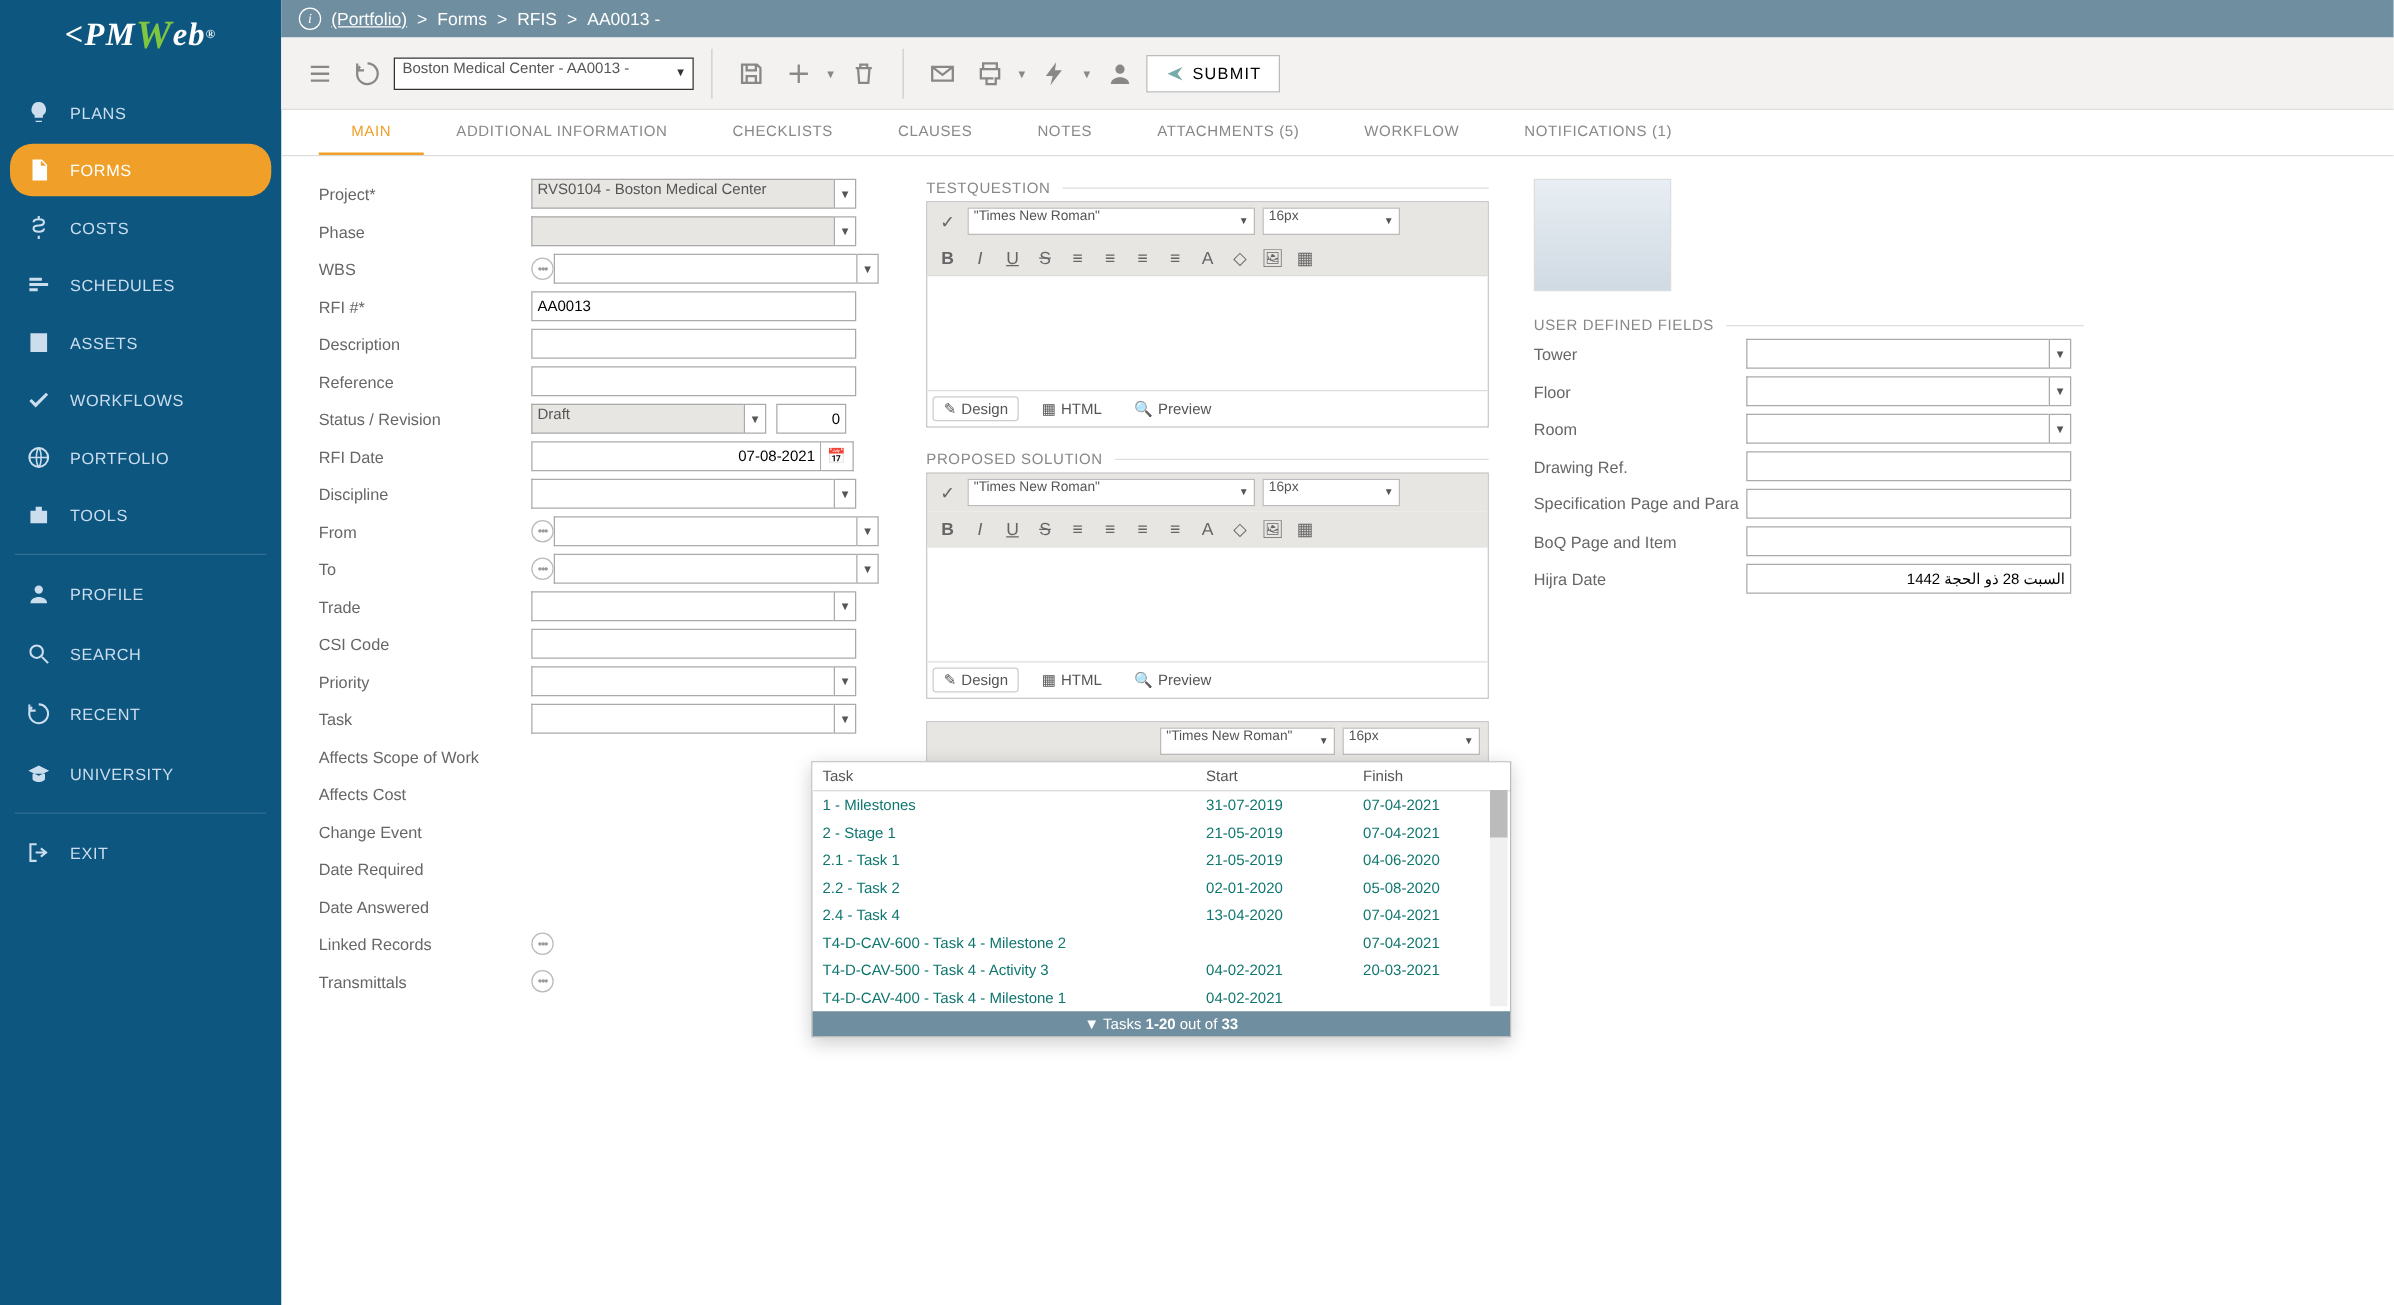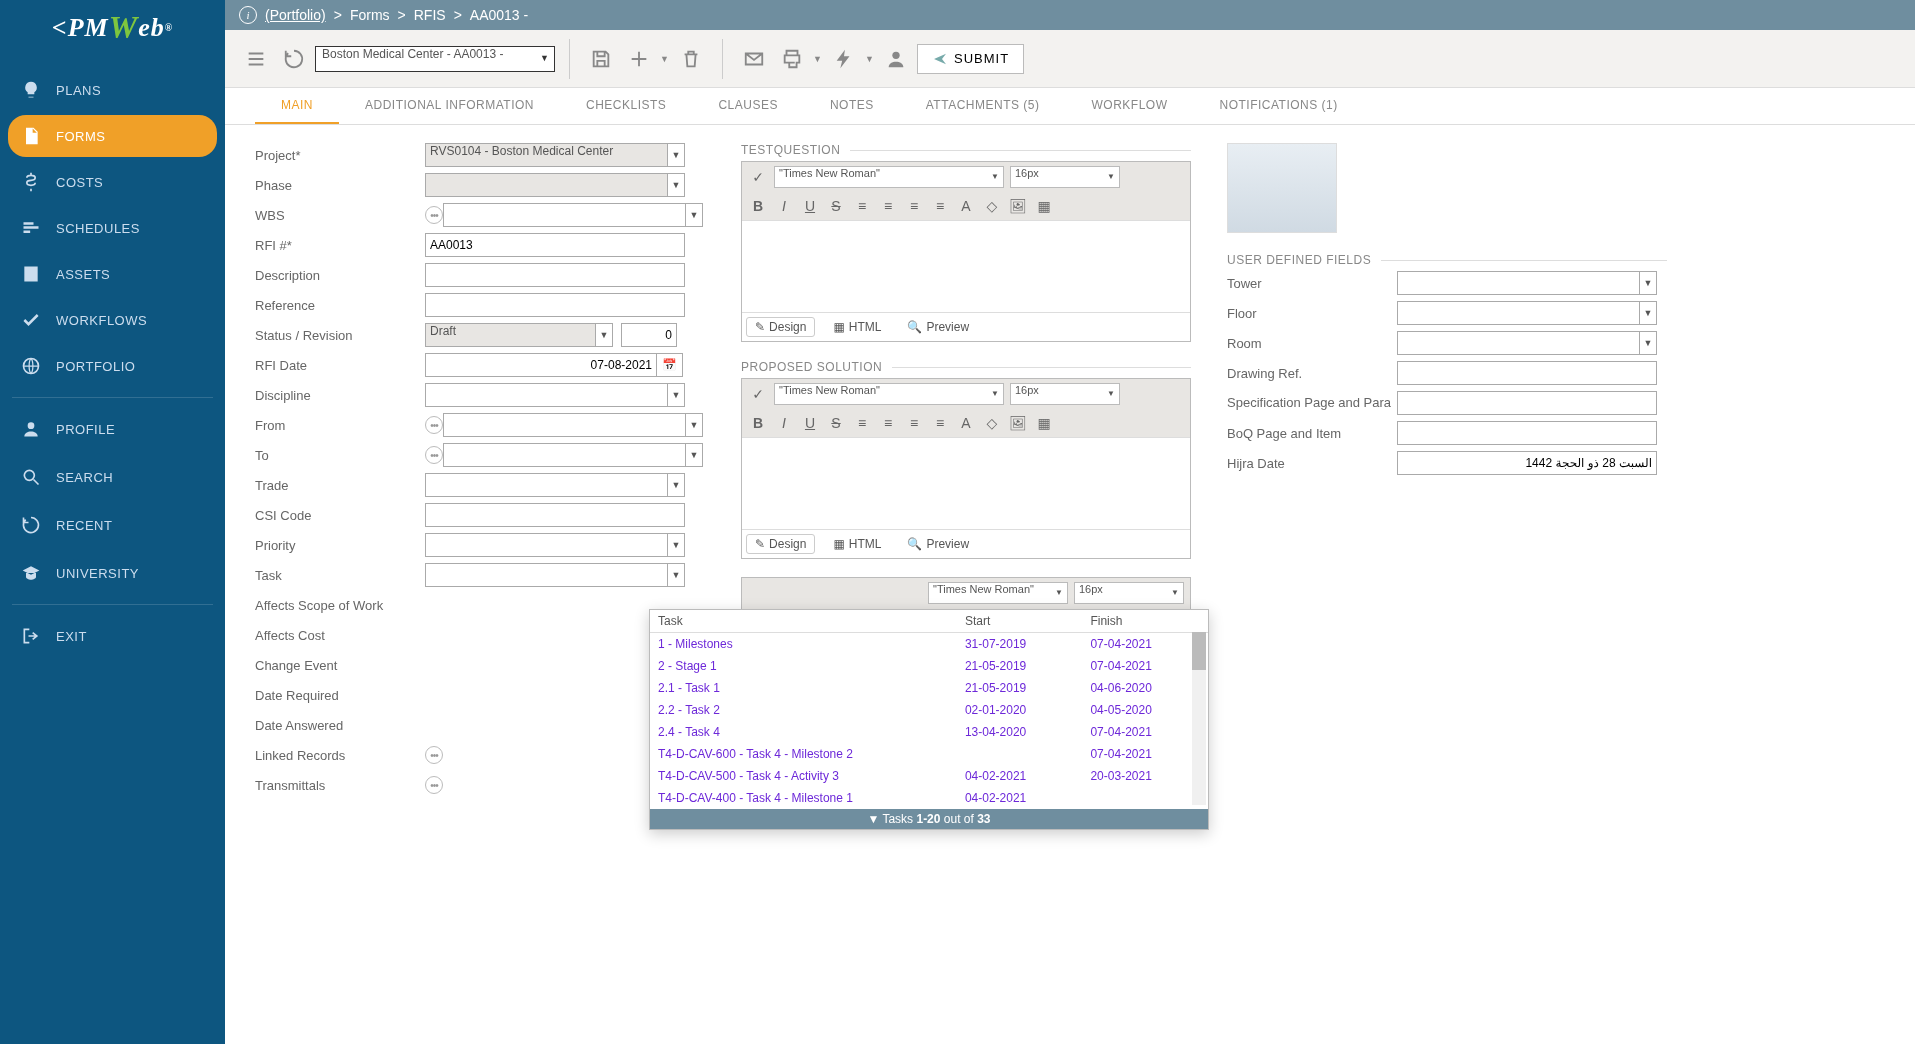--- a/index.html
+++ b/index.html
@@ -68,21 +68,21 @@
 
 .right-col { width: 440px; }
 .thumb { width: 110px; height: 90px; background: linear-gradient(#e8eef3,#d0dae3); border: 1px solid #ddd; margin-bottom: 20px; }
 .udf-row { display: flex; align-items: center; margin-bottom: 6px; }
 .udf-label { width: 170px; color: #666; font-size: 13px; }
 
 
 .task-popup { position: absolute; left: 424px; top: 484px; width: 560px; background: #fff; border: 1px solid #bbb; box-shadow: 0 4px 14px rgba(0,0,0,.2); z-index: 100; font-size: 12px; }
 .task-popup table { width: 100%; border-collapse: collapse; }
 .task-popup th { text-align: left; padding: 4px 8px; color: #555; font-weight: normal; border-bottom: 1px solid #ddd; background: #fff; }
-.task-popup td { padding: 4px 8px; color: #6d28d9; }
+.task-popup td { padding: 4px 8px; color: #0f766e; }
 .task-popup .scroll-track { position: absolute; right: 2px; top: 22px; width: 14px; bottom: 24px; background: #f0f0f0; }
 .task-popup .scroll-thumb { position: absolute; top: 0; width: 100%; height: 38px; background: #bbb; }
 .task-footer { background: #6f8e9f; color: #fff; text-align: center; padding: 3px; font-size: 12px; }
 
 
 .dd-split { display: flex; }
 .dd-split .fld { border-right: none; }
 .dd-split .arrow { width: 18px; border: 1px solid #aaa; display: flex; align-items: center; justify-content: center; font-size: 9px; background: inherit; }
 </style>
 </head>
@@ -147,20 +147,28 @@
           <span>WORKFLOWS</span>
         </div>
       <div class="nav-item">
           <span class="nav-icon">
             <svg viewBox="0 0 24 24">
               <circle cx="12" cy="12" r="9" fill="none" stroke="currentColor" stroke-width="2"></circle>
               <path d="M3 12h18M12 3c3 3 3 15 0 18M12 3c-3 3-3 15 0 18" fill="none" stroke="currentColor" stroke-width="1.5"></path>
             </svg>
           </span>
           <span>PORTFOLIO</span>
+        </div>
+      <div class="nav-item">
+          <span class="nav-icon">
+            <svg viewBox="0 0 24 24">
+              <path d="M4 8h16v12H4zm5-4h6v4H9z"></path>
+            </svg>
+          </span>
+          <span>TOOLS</span>
         </div>
       <div class="nav-sep"></div>
       <div class="nav-item bottom">
           <span class="nav-icon">
             <svg viewBox="0 0 24 24">
               <circle cx="12" cy="8" r="4"></circle>
               <path d="M4 21c0-4 4-6 8-6s8 2 8 6"></path>
             </svg>
           </span>
           <span>PROFILE</span>
@@ -611,21 +619,21 @@
                 <td>07-04-2021</td>
               </tr>
               <tr>
                 <td>2.1 - Task 1</td>
                 <td>21-05-2019</td>
                 <td>04-06-2020</td>
               </tr>
               <tr>
                 <td>2.2 - Task 2</td>
                 <td>02-01-2020</td>
-                <td>04-05-2020</td>
+                <td>05-08-2020</td>
               </tr>
               <tr>
                 <td>2.4 - Task 4</td>
                 <td>13-04-2020</td>
                 <td>07-04-2021</td>
               </tr>
               <tr>
                 <td>T4-D-CAV-600 - Task 4 - Milestone 2</td>
                 <td></td>
                 <td>07-04-2021</td>

